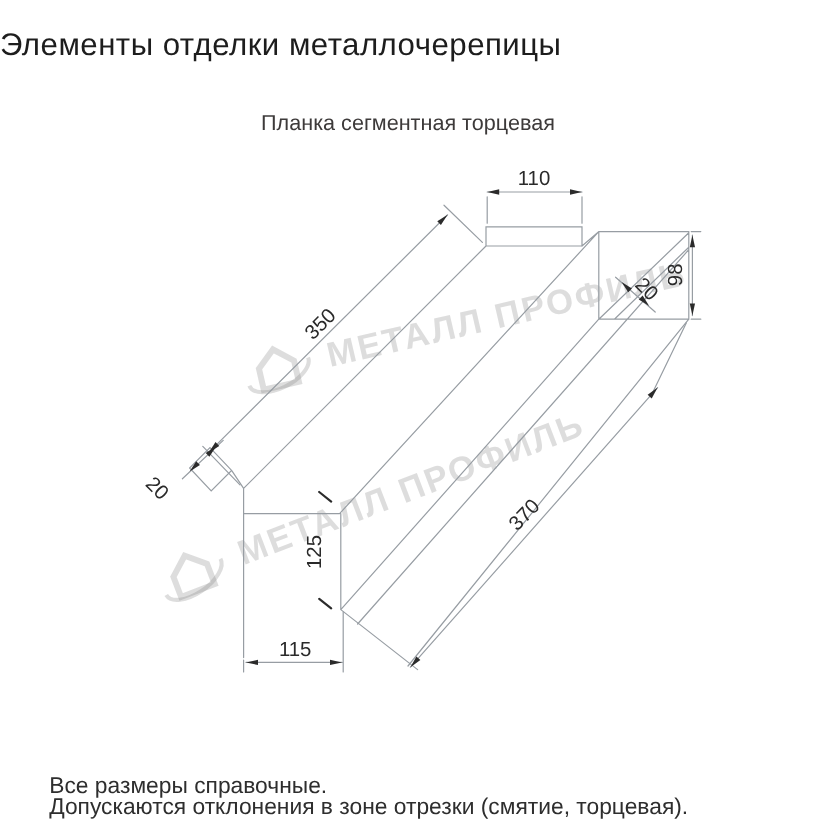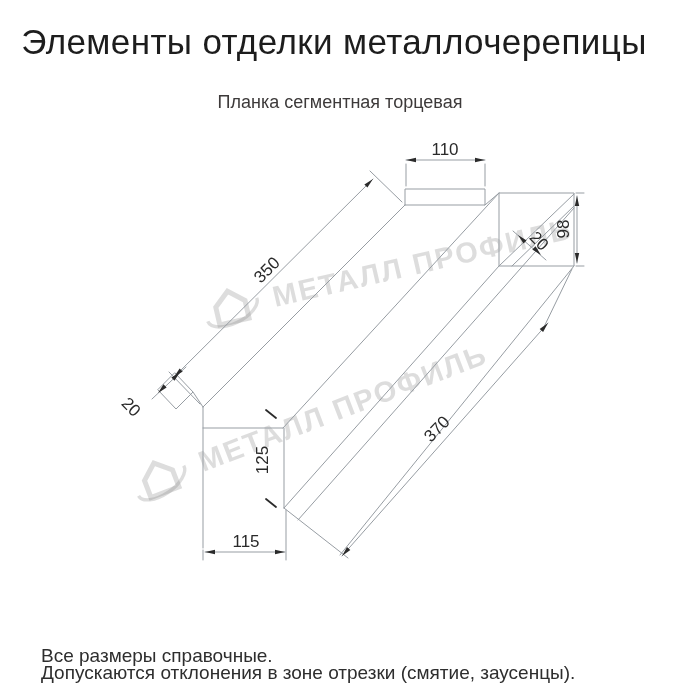--- a/index.html
+++ b/index.html
@@ -1,18 +1,18 @@
 <!DOCTYPE html>
 <html><head>
 <meta charset="utf-8">
 <style>
   html,body{margin:0;padding:0;background:#ffffff;}
   body{width:700px;height:700px;position:relative;font-family:"Liberation Sans","DejaVu Sans",sans-serif;overflow:hidden;}
-  .page-title{position:absolute;top:22px;left:0;width:668px;text-align:center;
-    font-size:35px;color:#1d1d1d;letter-spacing:.4px;}
+  .page-title{position:absolute;top:22px;left:0;width:668px;text-align:left;
+    font-size:26px;color:#1d1d1d;letter-spacing:.4px;}
   .subtitle{position:absolute;top:91px;left:0;width:680px;text-align:center;
     font-size:18px;line-height:23px;color:#3d3a3a;}
   .drawing-svg{position:absolute;left:0;top:0;}
   .watermark{position:absolute;display:flex;align-items:center;gap:10px;
     color:rgba(125,125,125,.26);pointer-events:none;
     text-shadow:1px 1px 0 rgba(255,255,255,.9);}
   .watermark .wm-text{font-size:29px;font-weight:bold;letter-spacing:2px;white-space:nowrap;}
   .wm-1{left:196px;top:248px;transform:rotate(-13deg);}
   .wm-2{left:118px;top:398px;transform:rotate(-21deg);}
   .footer{position:absolute;left:17px;top:647px;font-size:19px;line-height:17px;color:#2e2e2e;margin-left:24px;}
@@ -100,14 +100,14 @@
 
   <text x="262" y="460" text-anchor="middle" dominant-baseline="central" transform="rotate(-90 262 460)">125</text>
 
   <text x="437" y="429" text-anchor="middle" dominant-baseline="central" transform="rotate(-46 437 429)">370</text>
 
   <text x="246" y="541" text-anchor="middle" dominant-baseline="central">115</text>
 </svg>
 
 <div class="footer">
   <div>Все размеры справочные.</div>
-  <div>Допускаются отклонения в зоне отрезки (смятие, заусенцы).</div>
+  <div>Допускаются отклонения в зоне отрезки (смятие, торцевая).</div>
 </div>
 
 </body></html>

